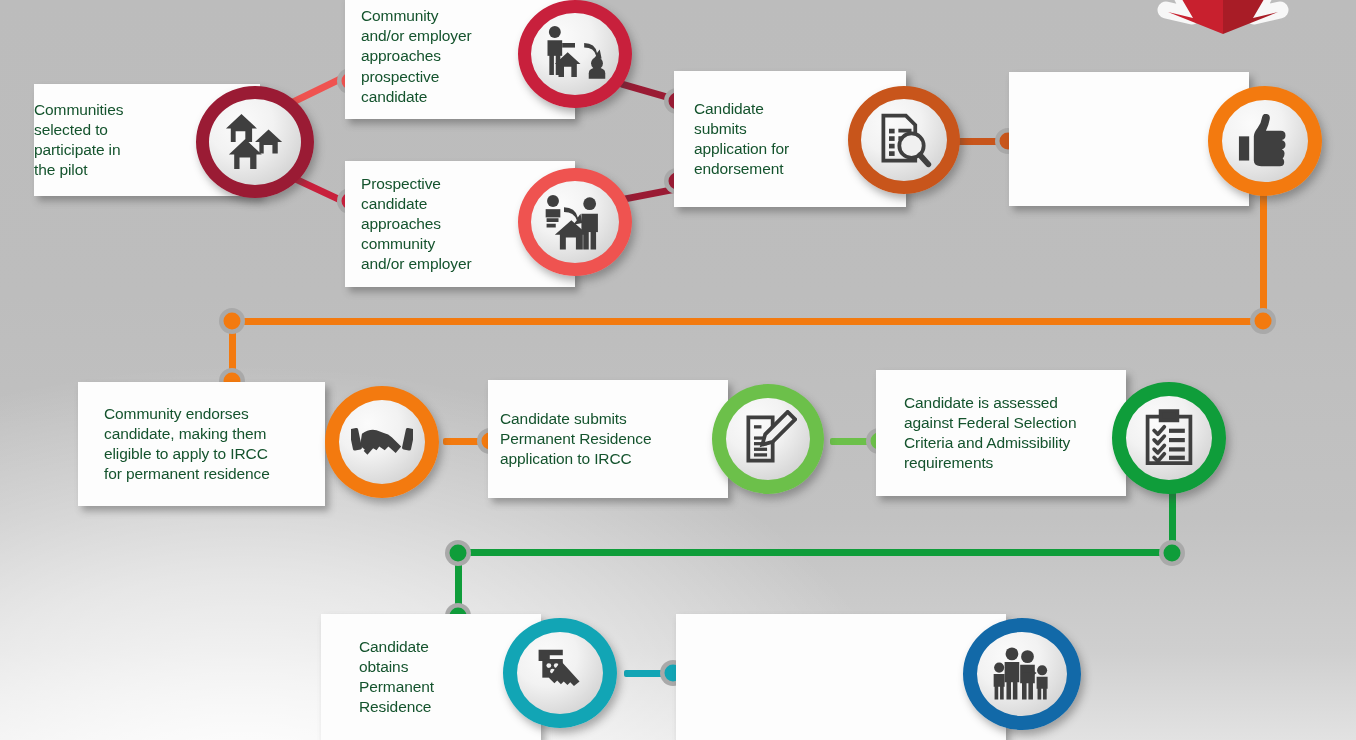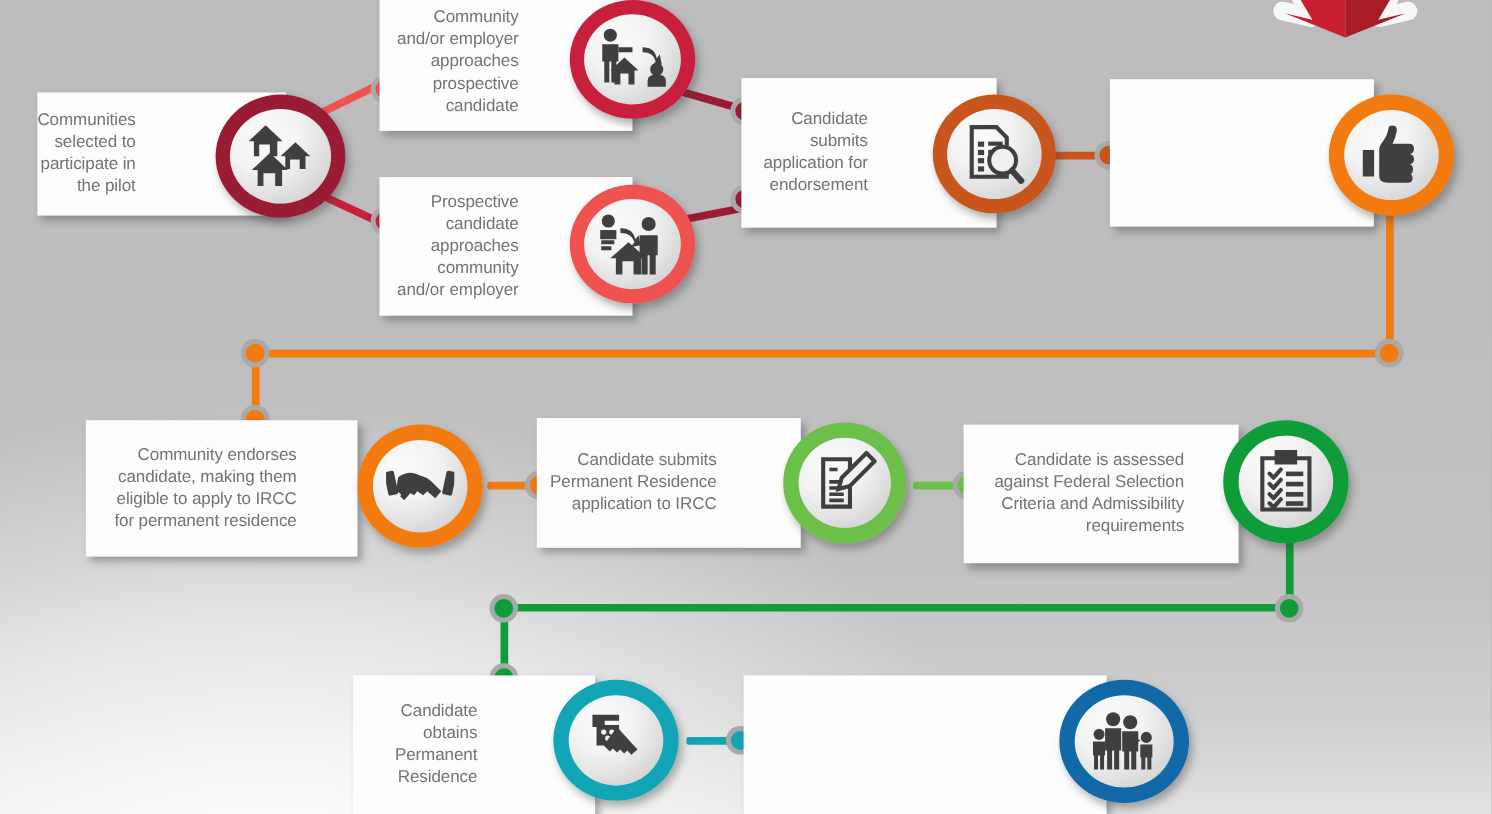--- a/index.html
+++ b/index.html
@@ -35,24 +35,23 @@
     display:flex;align-items:center;
     box-sizing:border-box;
   }
   .card .shadowflap{
     position:absolute;left:-11px;top:-10px;bottom:6px;width:16px;
     background:linear-gradient(135deg,#8e8e8e,#a8a8a8);
     clip-path:polygon(0 0,100% 10px,100% 100%,0 100%);
     z-index:-1;
   }
   .card-text{
-    font-size:15.5px;line-height:1.30;color:#737373;
+    font-size:15.5px;line-height:1.30;color:#14532d;
     letter-spacing:-0.1px;
     white-space:pre-line;
-    text-align:right;
   }
 
   
   .badge{
     position:absolute;border-radius:50%;
     display:flex;align-items:center;justify-content:center;
     box-sizing:border-box;
     box-shadow:3px 5px 8px rgba(60,60,60,0.40);
     background:
       radial-gradient(circle at 34% 28%, #fbfbfb 0%, #f2f2f2 38%, #d6d6d6 78%, #cfcfcf 100%);
@@ -204,21 +203,21 @@
 for permanent residence</span>
   </div>
 
   <div class="card" style="left:488px;top:380px;width:240px;height:118px;padding-left:12px;">
     <span class="shadowflap"></span>
     <span class="card-text">Candidate submits
 Permanent Residence
 application to IRCC</span>
   </div>
 
-  <div class="card" style="left:876px;top:386px;width:250px;height:126px;padding-left:28px;">
+  <div class="card" style="left:876px;top:370px;width:250px;height:126px;padding-left:28px;">
     <span class="shadowflap"></span>
     <span class="card-text">Candidate is assessed
 against Federal Selection
 Criteria and Admissibility
 requirements</span>
   </div>
 
   <div class="card" style="left:321px;top:614px;width:220px;height:126px;padding-left:38px;">
     <span class="shadowflap"></span>
     <span class="card-text">Candidate

